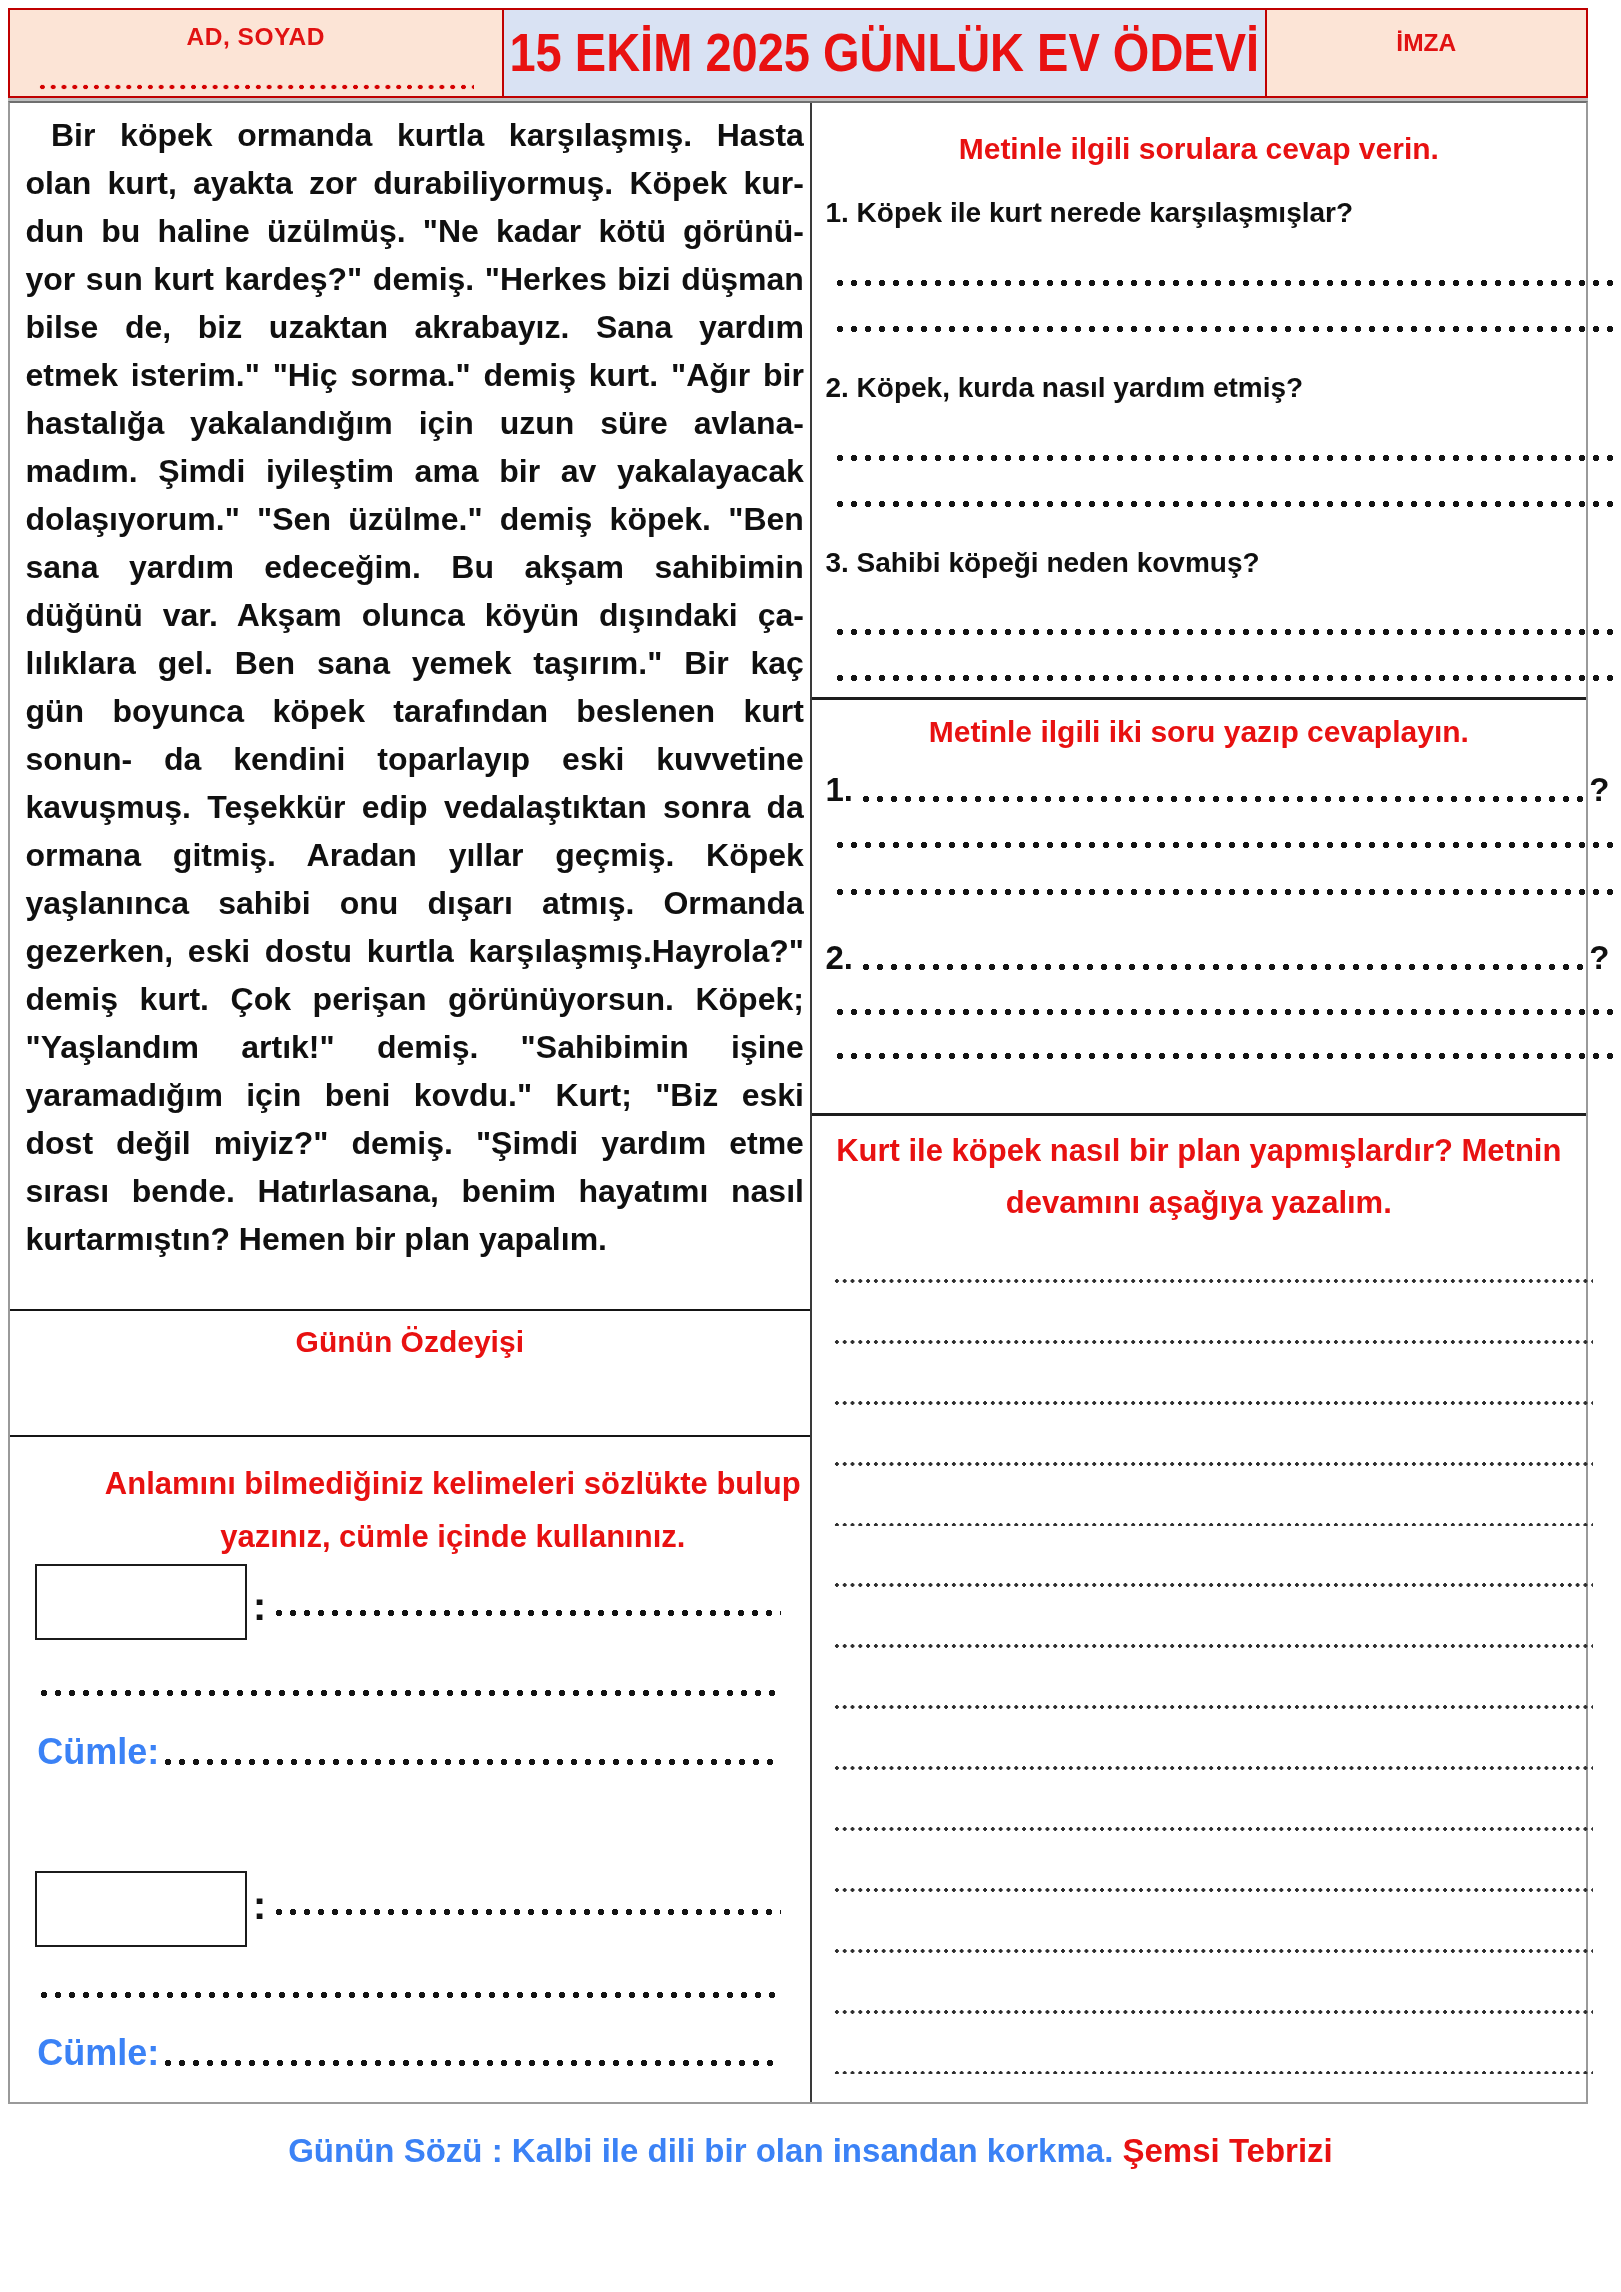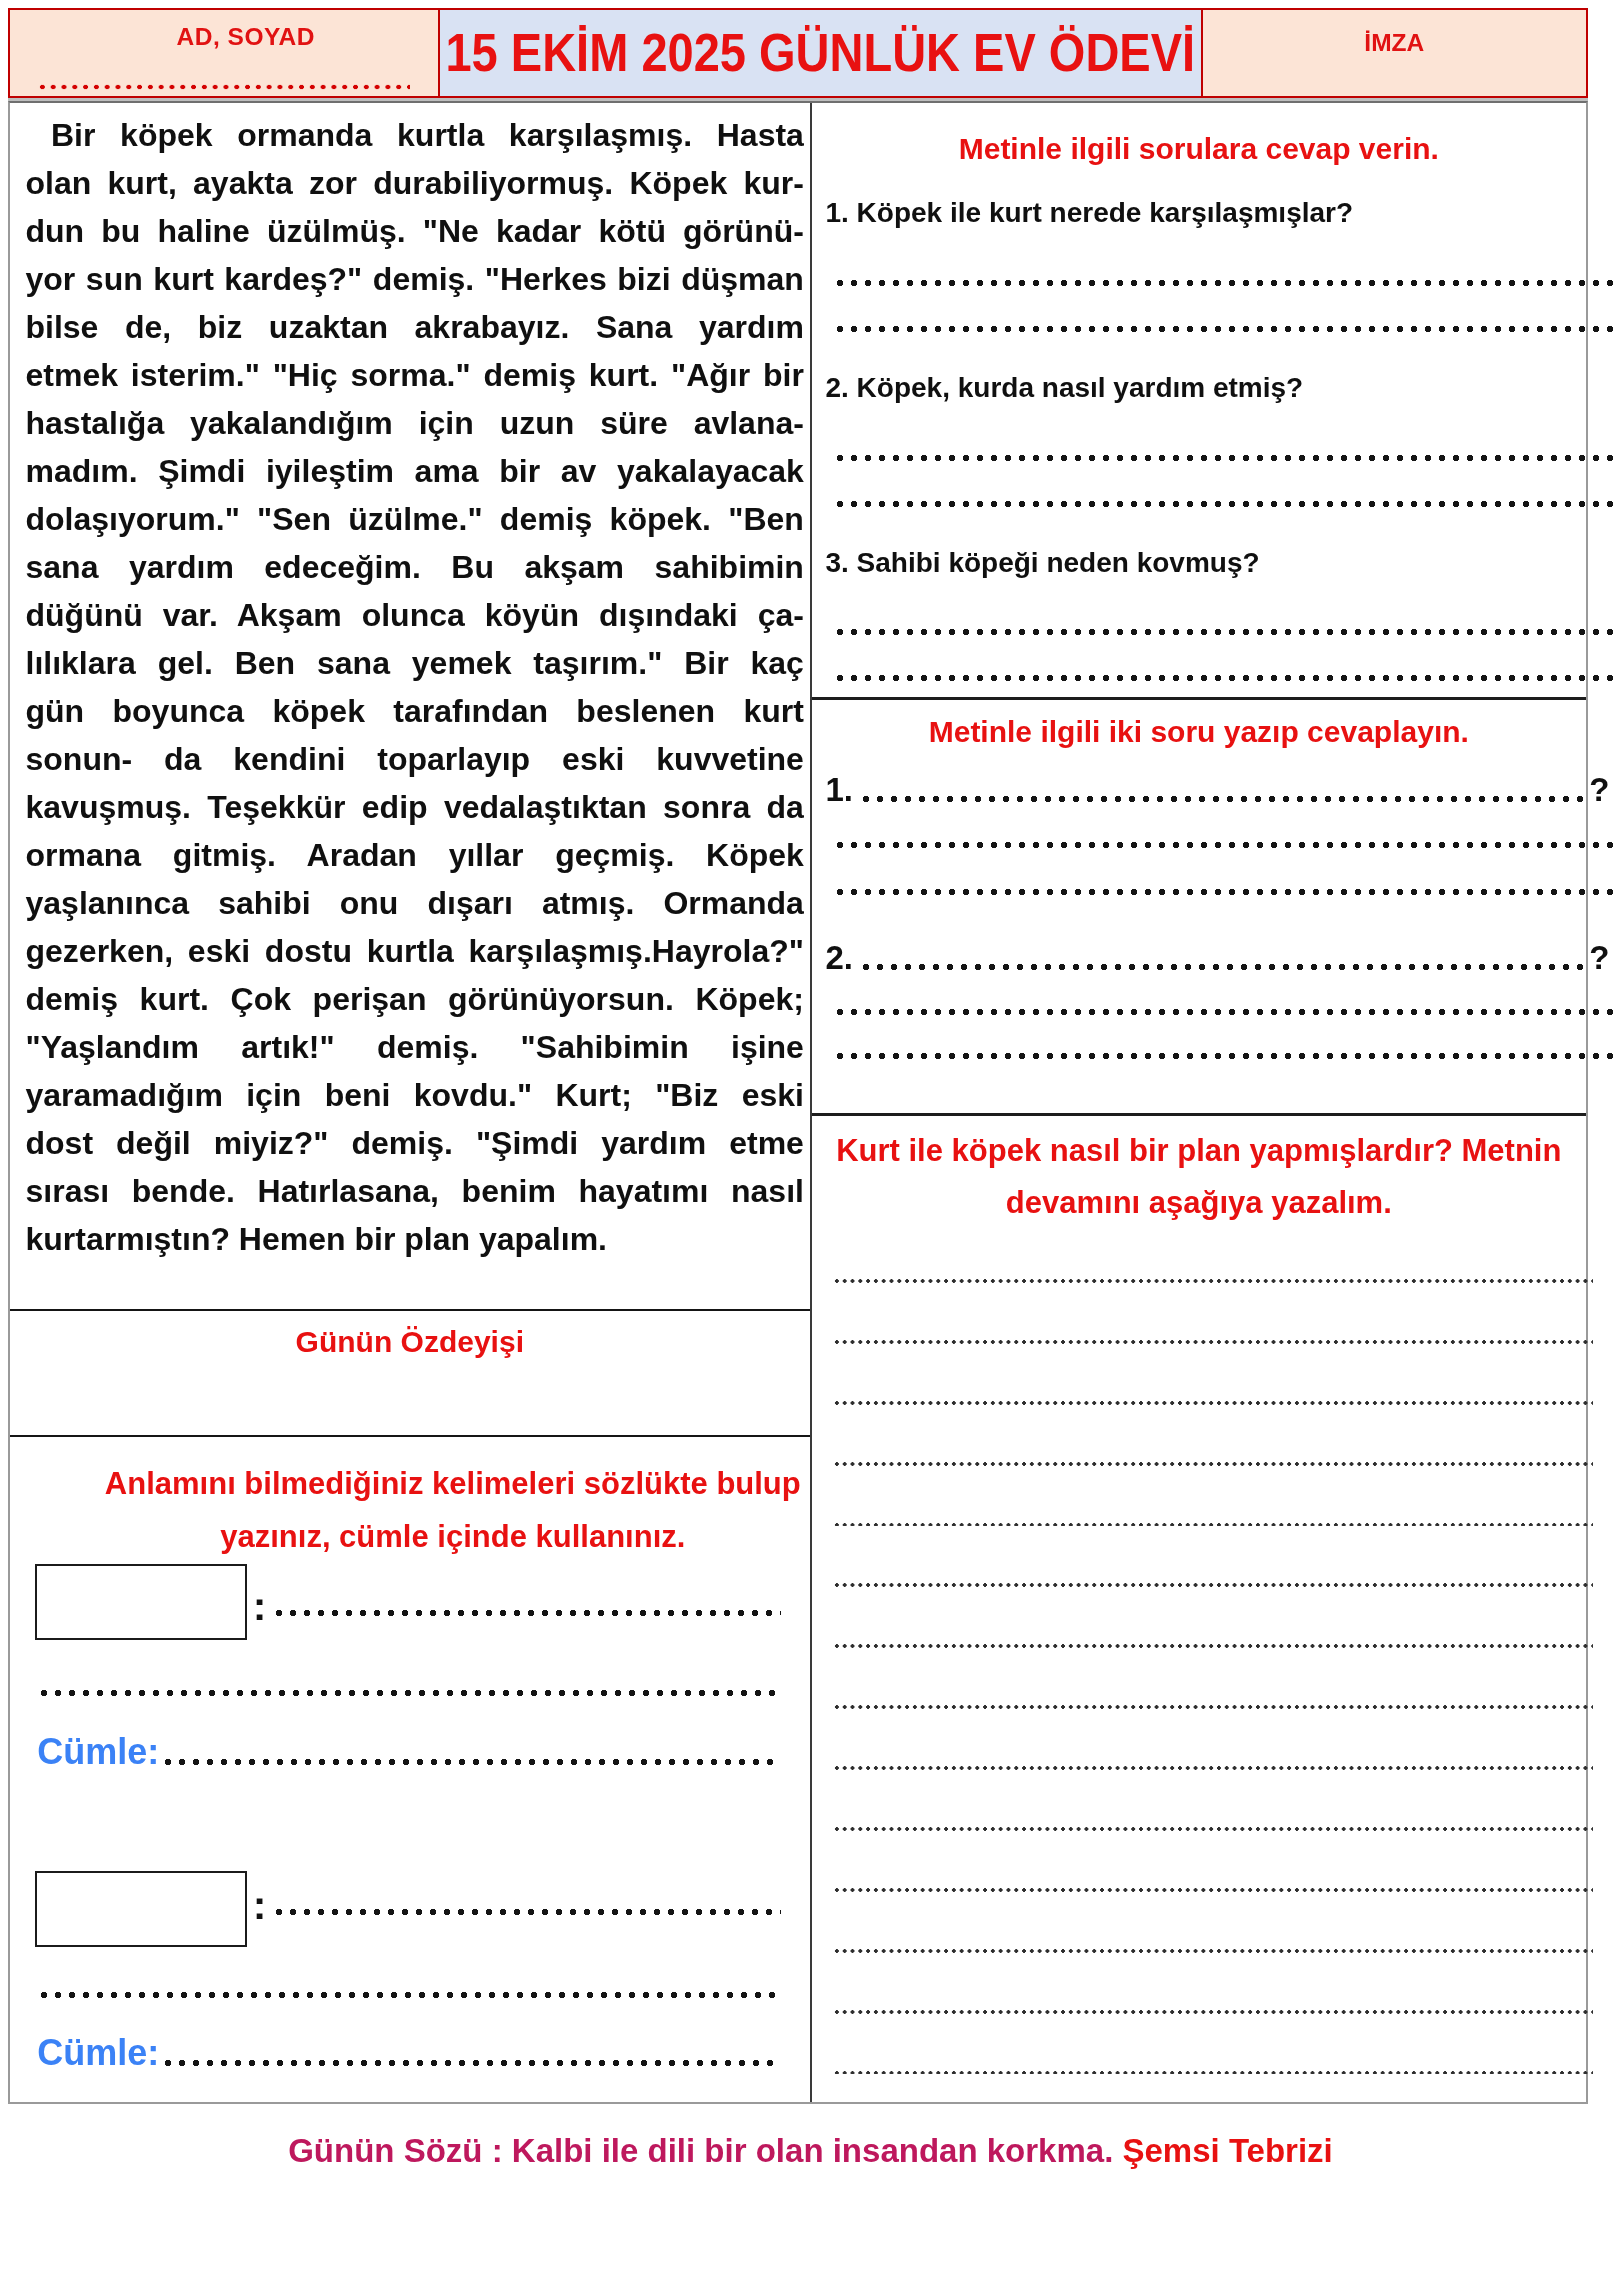--- a/index.html
+++ b/index.html
@@ -5,21 +5,21 @@
   * { margin:0; padding:0; box-sizing:border-box; }
   body { background:#ffffff; }
   .page { position:relative; width:1621px; height:2293px; background:#ffffff;
           font-family:"Liberation Sans", sans-serif; overflow:hidden; }
 
   
   .header { position:absolute; left:7.8px; top:7.8px; width:1580px; height:90px;
             display:flex; border:2.9px solid #c00000; background:#fce4d6;
             box-shadow:0 4.9px 0 rgba(125,125,125,.5); }
   .hcell { position:relative; height:100%; }
-  .name-cell { width:428px;padding-left:22px; }
+  .name-cell { width:492px; }
   .title-cell { width:765px; border-left:2.9px solid #c00000; border-right:2.9px solid #c00000;
                 background:#d9e2f3; display:flex; align-items:center; justify-content:center; }
   .imza-cell { flex:1; }
   .name-label { position:absolute; top:13.7px; width:100%; text-align:center;
                 font-size:24.5px; font-weight:bold; color:#e11212; letter-spacing:0.5px; }
   .name-dots { position:absolute; bottom:5.9px; left:27.4px; right:27.4px; height:5.9px;
                background:radial-gradient(circle,#d40000 2.3px,transparent 2.5px) repeat-x;
                background-size:10.8px 5.9px; }
   .page-title { font-size:47px; font-weight:bold; color:#e81111; white-space:nowrap;
                 transform:scaleY(1.14); letter-spacing:0; }
@@ -82,21 +82,21 @@
   .wq-row .num, .wq-row .qmark { font-size:33px; font-weight:bold; line-height:43px; color:#101010; }
   .wq-row .bigdots { flex:1; margin:0 3.9px 7.8px 5.9px; }
   .plan-lines { position:absolute; top:1176px; left:21.6px; width:760px; }
   .fine-line { height:3.9px; margin-bottom:57px;
                background:radial-gradient(circle,#2e2e2e 1.7px,transparent 2px) repeat-x;
                background-size:7.8px 3.9px; }
 
   
   .footer { position:absolute; top:2129px; left:0; width:100%; text-align:center;
             font-size:33px; font-weight:bold; line-height:43px; }
-  .footer .quote-text { color:#be185d;text-align:right; }
+  .footer .quote-text { color:#3b82f6;text-align:right; }
   .footer .author { color:#e81111; }
 </style>
 </head>
 <body>
 
 <div class="page">
 
   <div class="header">
     <div class="hcell name-cell">
       <div class="name-label">AD, SOYAD</div>

